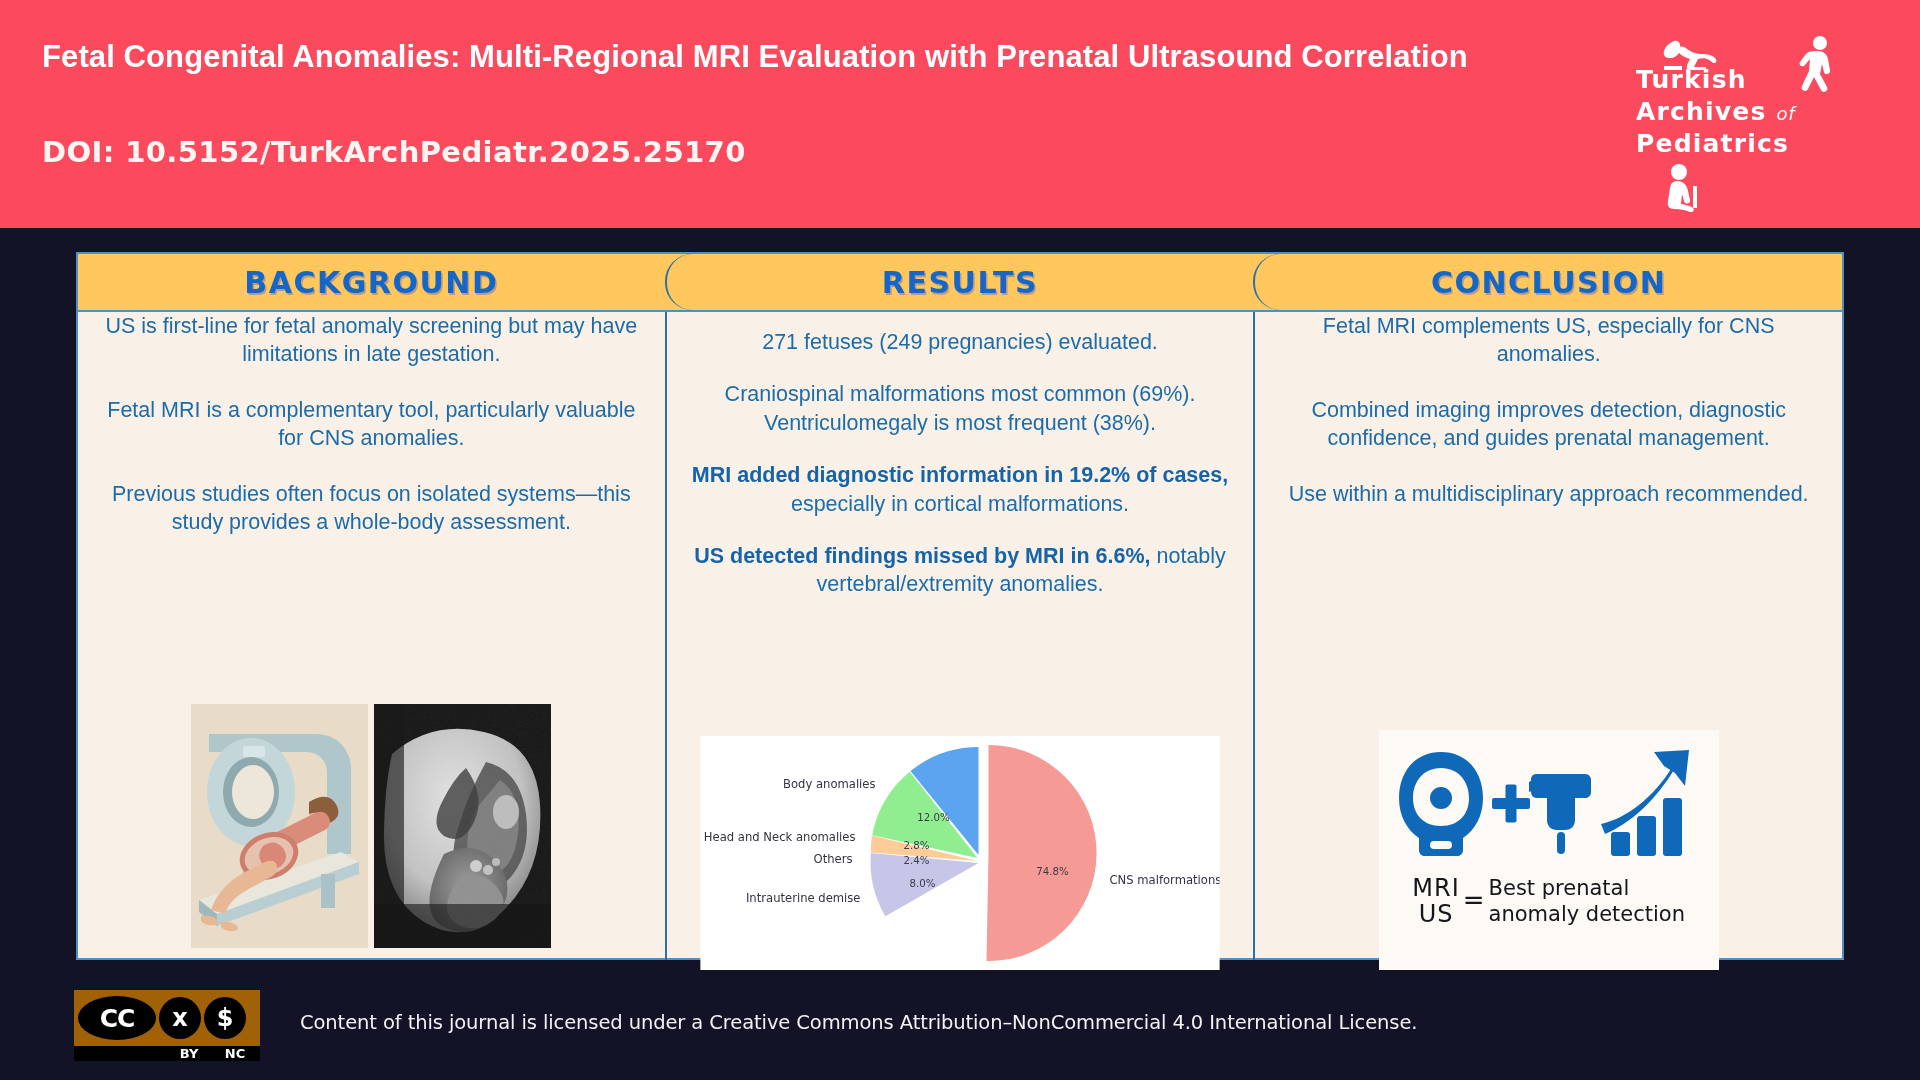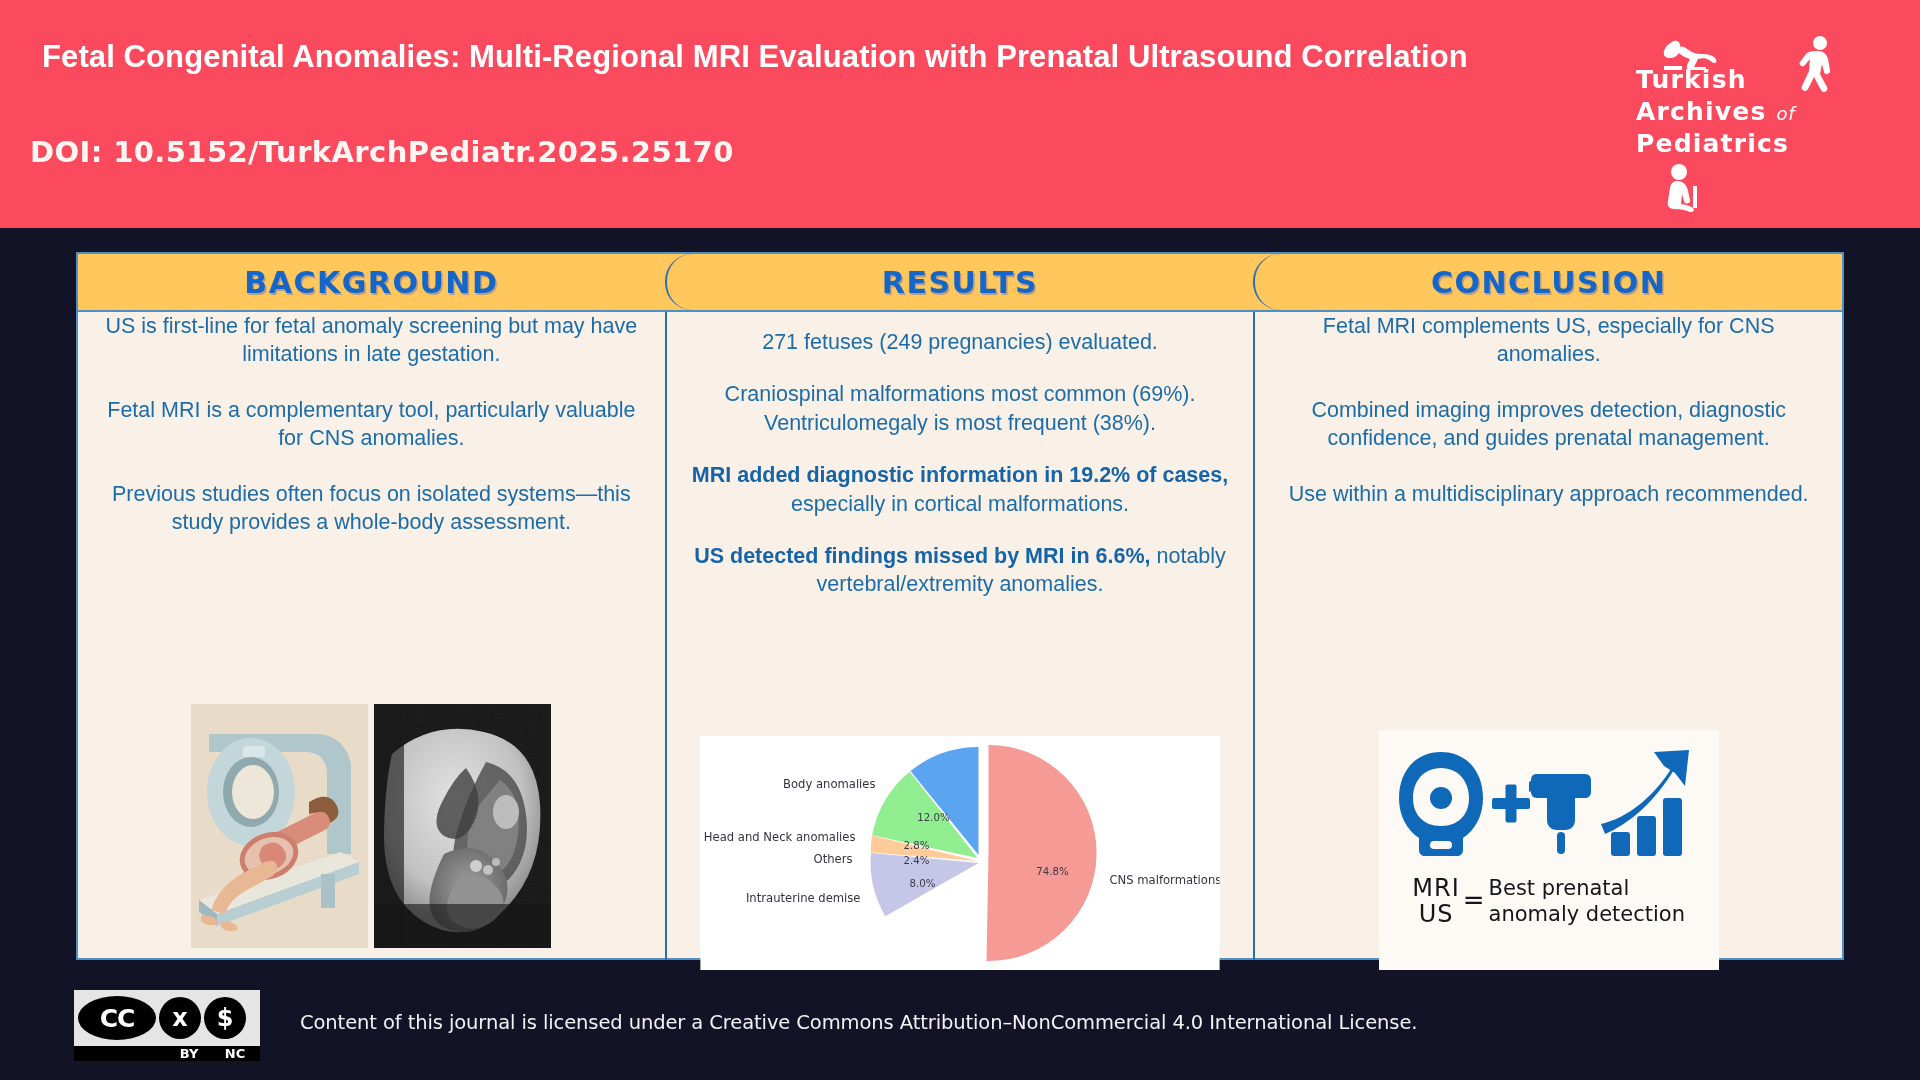--- a/index.html
+++ b/index.html
@@ -20,21 +20,21 @@
   .header-title {
     position: absolute; left: 42px; top: 38px;
     width: 1560px;
     color: #FFFFFF;
     font-size: 31px; font-weight: bold;
     letter-spacing: .1px;
     line-height: 1.2;
     font-family: "Liberation Sans", sans-serif;
   }
   .header-doi {
-    position: absolute; left: 30px; top: 135px;
+    position: absolute; left: 42px; top: 135px;
     color: #FFF6F4;
     font-size: 29px; font-weight: bold;
     letter-spacing: .4px;
     font-family: "DejaVu Sans", sans-serif;
   }
   .logo {
     position: absolute; left: 1628px; top: 18px;
     width: 246px; height: 192px;
   }
   .logo-text { position: absolute; left: 8px; top: 46px; width: 230px; }
@@ -146,21 +146,21 @@
   .cap-right { font-size: 21px; color: #15151A; line-height: 1.22; }
 
   
   .footer { position: absolute; left: 0; top: 978px; width: 1920px; height: 102px; }
   .cc-badge {
     position: absolute; left: 74px; top: 12px;
     width: 186px; height: 64px;
     background: #000000;
     display: flex; flex-direction: column;
   }
-  .cc-top { height: 56px; background: #e5e5e5; display: flex; align-items: center; gap: 3px; padding: 11px 4px; }
+  .cc-top { height: 56px; background: #a16207; display: flex; align-items: center; gap: 3px; padding: 11px 4px; }
   .cc-bot { height: 16px; background: #000; display: flex; }
   .cc-bot span {
     color: #fff; font-size: 13px; font-weight: bold;
     font-family: "DejaVu Sans", sans-serif;
     line-height: 15px;
   }
   .cc-bot .b1 { width: 92px; text-align: center; }
   .cc-bot .b2 { width: 46px; text-align: center; }
   .cc-bot .b3 { width: 46px; text-align: center; }
   .cc-circ {

